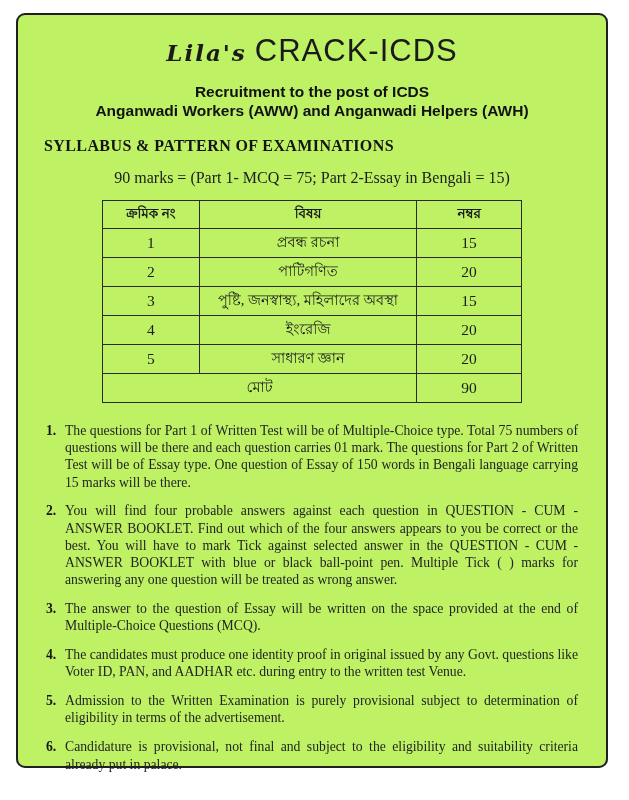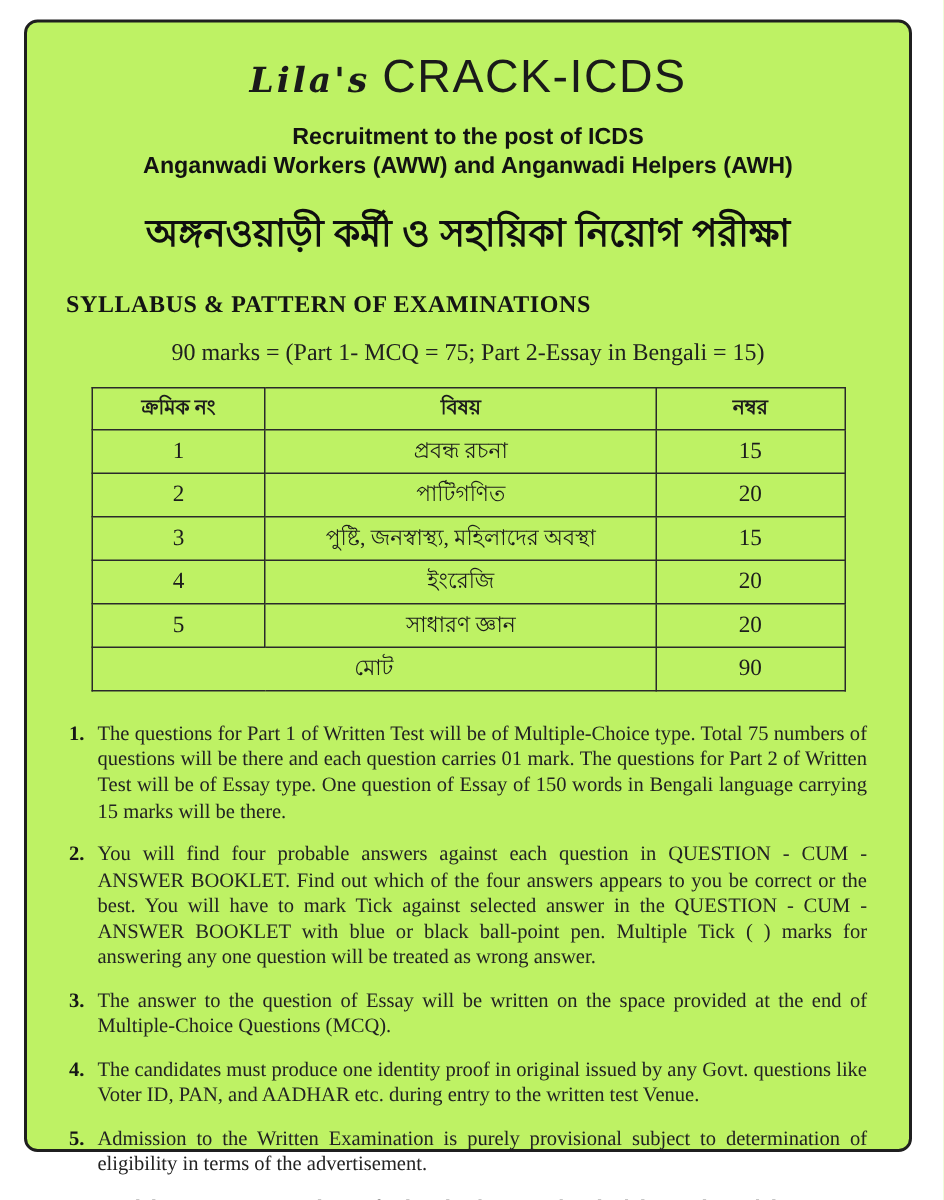--- a/index.html
+++ b/index.html
@@ -65,21 +65,21 @@
     margin-top: 14px;
     text-align: center;
     font-size: 16px;
     color: #202020;
   }
 
   
   table.syllabus {
     margin: 13px auto 0 auto;
     border-collapse: collapse;
-    width: 503px;
+    width: 420px;
     font-size: 14.5px;
   }
   table.syllabus th, table.syllabus td {
     border: 1.6px solid #2a2a2a;
     text-align: center;
     padding: 2px 6px;
     height: 23px;
     color: #1c1c1c;
   }
   table.syllabus th { font-weight: bold; font-size: 13.5px; }
@@ -127,21 +127,20 @@
 
     <div class="brand">
       <span class="brand-script">Lila's</span><span class="brand-main">CRACK-ICDS</span>
     </div>
 
     <div class="subtitle">
       <div>Recruitment to the post of ICDS</div>
       <div>Anganwadi Workers (AWW) and Anganwadi Helpers (AWH)</div>
     </div>
 
-    <div class="bengali-title">অঙ্গনওয়াড়ী কর্মী ও সহায়িকা নিয়োগ পরীক্ষা</div>
 
     <div class="section-heading">SYLLABUS &amp; PATTERN OF EXAMINATIONS</div>
 
     <div class="marks-line">90 marks = (Part 1- MCQ = 75; Part 2-Essay in Bengali = 15)</div>
 
     <table class="syllabus">
       <thead>
         <tr>
           <th class="col-sl">ক্রমিক নং</th>
           <th class="col-subject">বিষয়</th>

